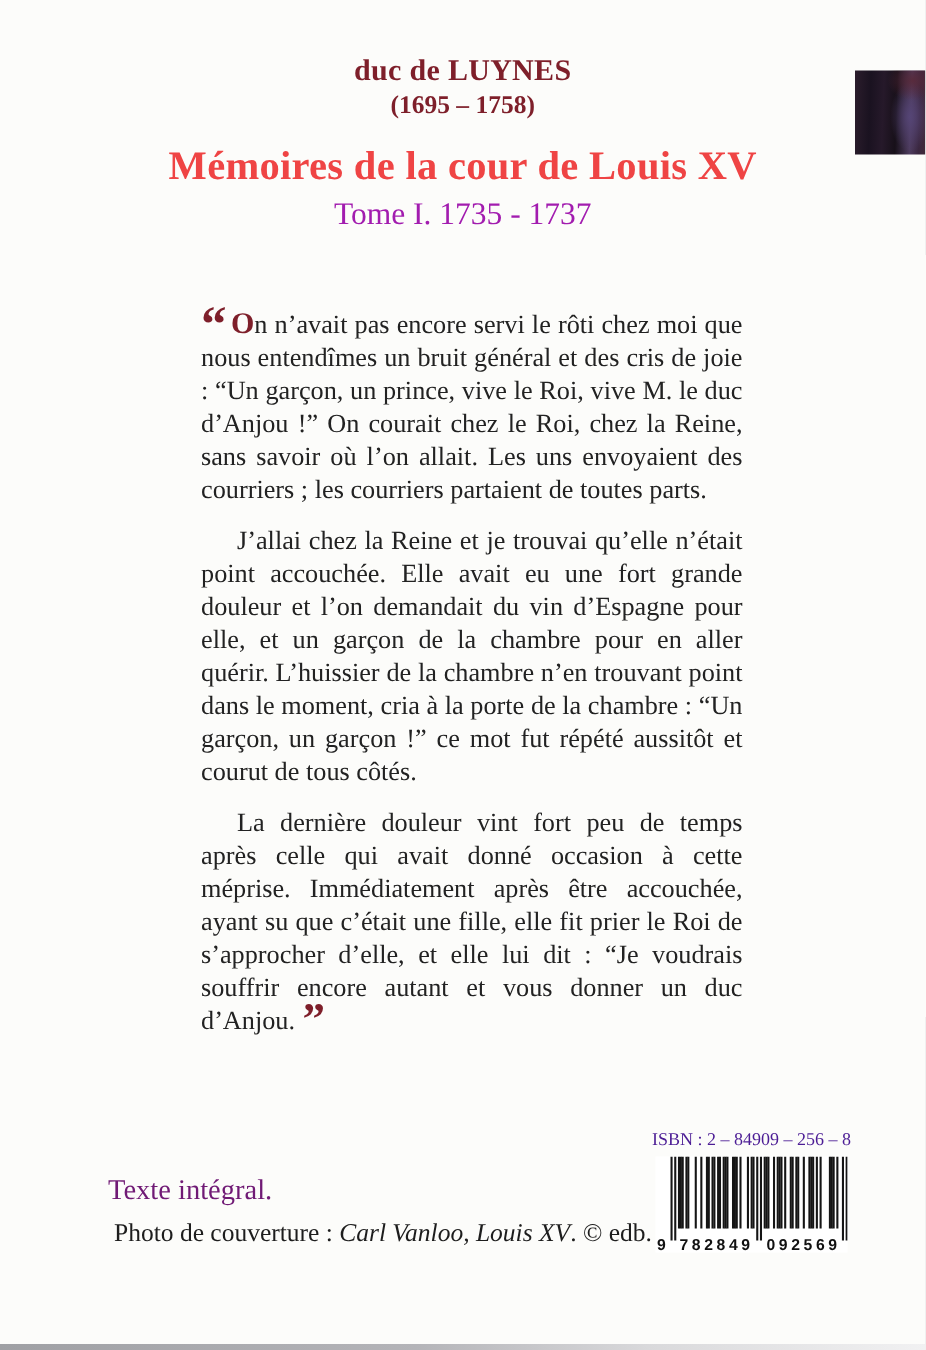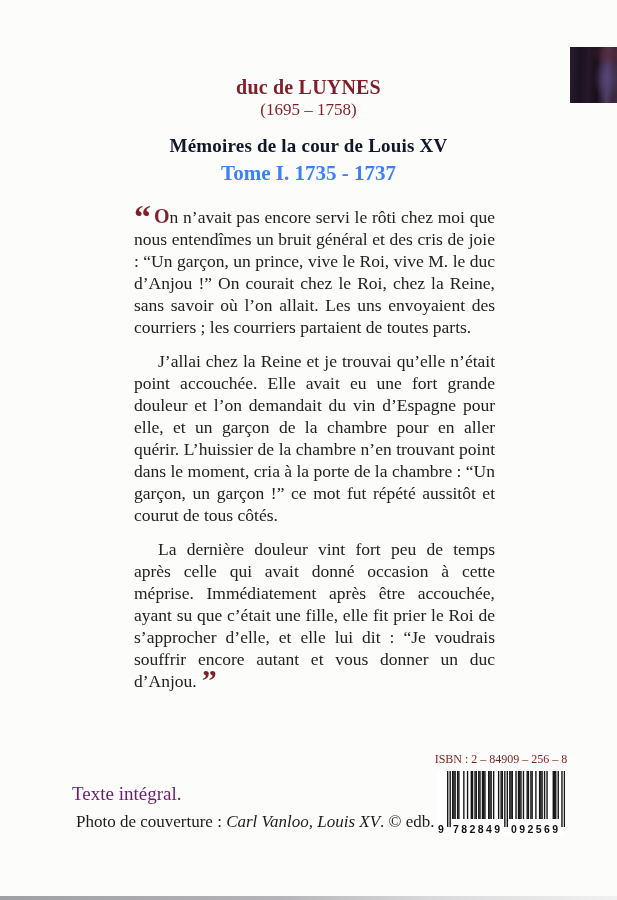--- a/index.html
+++ b/index.html
@@ -13,46 +13,46 @@
     overflow:hidden;
   }
   
   .cover-fragment{
     position:absolute;top:47px;right:0;width:47px;height:56px;
     background:
       radial-gradient(ellipse 60% 40% at 82% 12%, rgba(90,40,55,.85) 0%, rgba(90,40,55,0) 60%),
       radial-gradient(ellipse 40% 60% at 78% 55%, rgba(86,70,120,.9) 0%, rgba(86,70,120,0) 70%),
       linear-gradient(92deg,#2b1d2c 0%,#1a1220 22%,#26192a 40%,#171019 58%,#4e3c5e 78%,#3a2740 90%,#412a38 100%);
   }
-  header{ text-align:center; padding-top:76px; }
+  header{ text-align:center; padding-top:36px; }
   .author{ font-size:20px; font-weight:bold; letter-spacing:.2px; }
-  .dates{ font-size:17px; font-weight:normal; margin-top:1px; }
-  .title{ font-size:19px; font-weight:bold; margin:15px 0 0 0; color:#0f172a; letter-spacing:.2px;}
-  .subtitle{ font-size:21px; margin-top:4px; color:#3b82f6;font-weight:bold; }
+  .dates{ font-size:17px; font-weight:bold; margin-top:1px; }
+  .title{ font-size:27px; font-weight:bold; margin:15px 0 0 0; color:#ef4444; letter-spacing:.2px;}
+  .subtitle{ font-size:21px; margin-top:4px; color:#a21caf; }
 
   .excerpt{
     position:absolute; left:122px; top:193px; width:385px;
     font-size:17.5px; line-height:22px; text-align:justify;
     color:#222;
   }
   .excerpt p{ margin:12px; }
   .excerpt p.indent{ text-indent:24px; }
   .open-quote{
     font-size:34px; font-weight:bold; line-height:0;
     position:relative; top:5px; margin-right:3px;
   }
   .drop-cap{ font-weight:bold; font-size:20px; }
   .close-quote{
     font-size:30px; font-weight:bold; line-height:0;
     position:relative; top:3px; margin-left:5px;
   }
 
   .isbn{
     position:absolute; left:430px; top:752px; width:142px;
-    text-align:center; font-size:12px; white-space:nowrap; color:#7f1d1d;
+    text-align:center; font-size:12px; white-space:nowrap; color:#4c1d95;
   }
   .barcode{ position:absolute; left:437px; top:771px; width:128px; height:64px; background:#fff; }
 
   .texte-integral{
     position:absolute; left:72px; top:783px;
     font-size:19px; font-weight:normal; color:#701a75;
   }
   .cover-credit{
     position:absolute; left:76px; top:812px;
     font-size:17px; white-space:nowrap; color:#1d1d1d;

